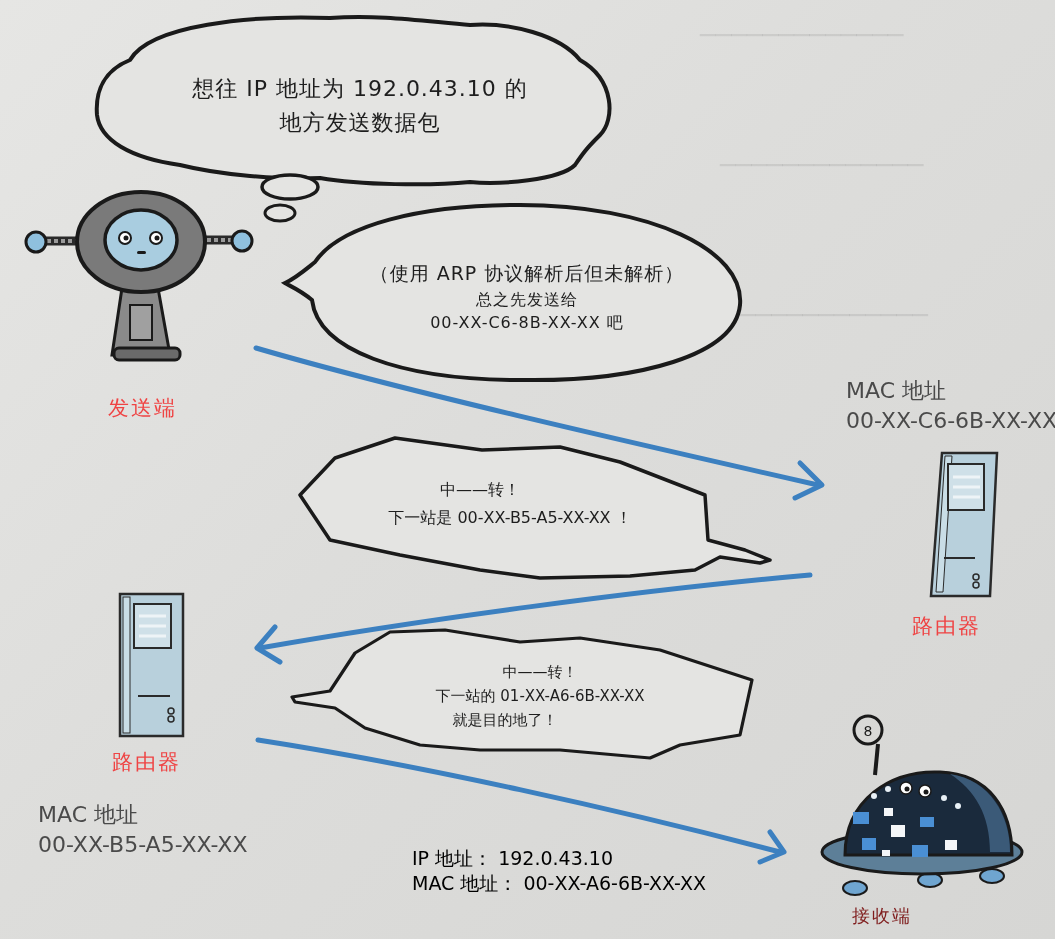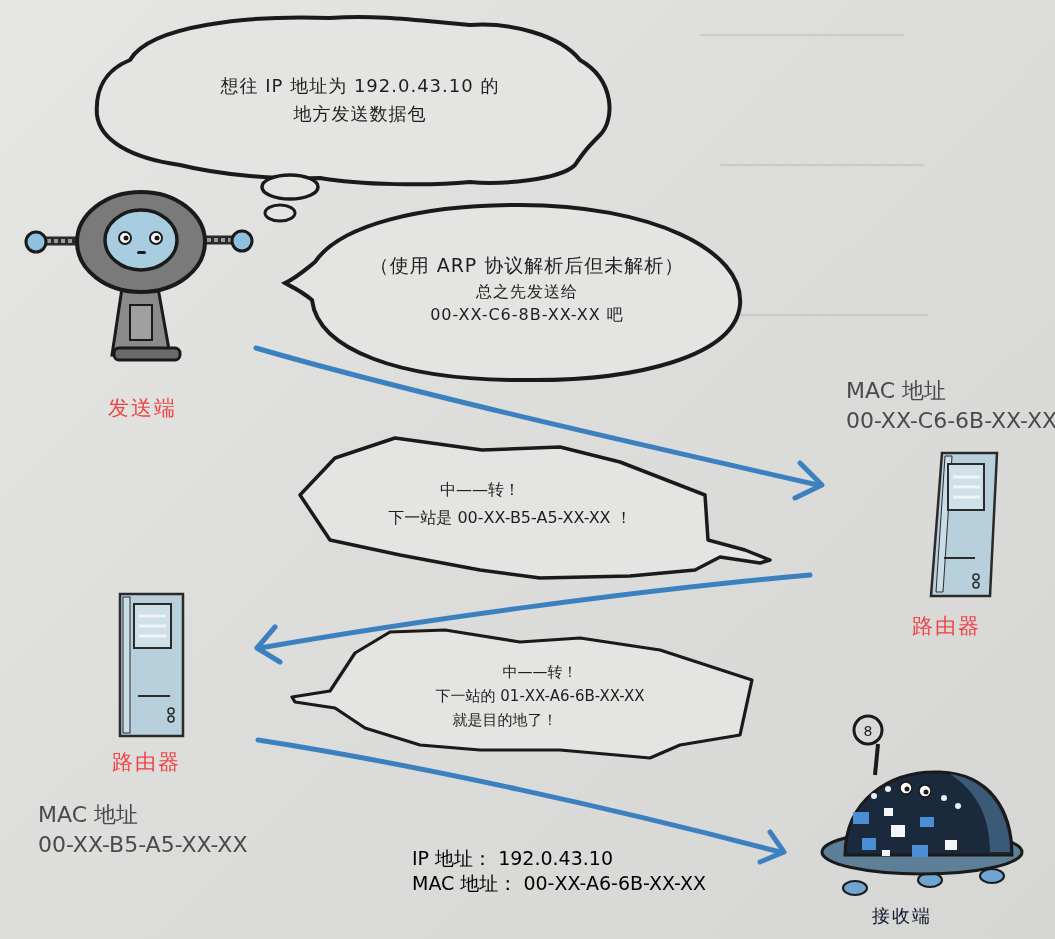--- a/index.html
+++ b/index.html
@@ -12,21 +12,21 @@
     .page { position: absolute; inset: 0; }
     svg.layer { position: absolute; left: 0; top: 0; }
     .label {
       position: absolute; color: #4a4a4a;
       font-family: "DejaVu Sans", sans-serif; white-space: nowrap;
     }
     .bubble-text {
       position: absolute; color: #1e1e1e; text-align: center;
       font-family: "DejaVu Sans", sans-serif; white-space: nowrap; line-height: 1.55;
     }
-    .big { font-size: 18px; letter-spacing: 1px; }
+    .big { font-size: 22px; letter-spacing: 1px; }
     .mid { font-size: 19px; letter-spacing: 1px; }
     .node-label { font-size: 21px; color: #ef4444; letter-spacing: 2px; }
     .mac-label { font-size: 22px; color: #4a4a4a; line-height: 1.35; }
     .ghost {
       position: absolute; color: rgba(120,120,120,0.18);
       font-family: "DejaVu Serif", serif; font-size: 26px; white-space: nowrap;
     }
   </style>
 </head>
 <body>
@@ -149,21 +149,21 @@
       <rect x="912" y="845" width="16" height="12" fill="#4a8fd4"></rect>
       <rect x="945" y="840" width="12" height="10" fill="#f4f6f8"></rect>
     </g>
   </svg>
 
   <div class="bubble-text big" style="left:190px;top:72px;width:340px;">
     <div>想往 IP 地址为 192.0.43.10 的</div>
     <div>地方发送数据包</div>
   </div>
 
-  <div class="bubble-text mid" style="left:322px;top:252px;width:410px;line-height:1.45;">
+  <div class="bubble-text mid" style="left:322px;top:260px;width:410px;line-height:1.45;">
     <div>（使用 ARP 协议解析后但未解析）</div>
     <div style="font-size:16px;">总之先发送给</div>
     <div style="font-size:16px;">00-XX-C6-8B-XX-XX 吧</div>
   </div>
 
   <div class="bubble-text" style="left:330px;top:476px;width:360px;font-size:16px;line-height:1.75;">
     <div style="padding-right:60px;">中——转！</div>
     <div>下一站是 00-XX-B5-A5-XX-XX ！</div>
   </div>
 
@@ -184,15 +184,15 @@
   <div class="label node-label" style="left:112px;top:748px;">路由器</div>
   <div class="label mac-label" style="left:38px;top:800px;">
     <div>MAC 地址</div>
     <div>00-XX-B5-A5-XX-XX</div>
   </div>
 
   <div class="label" style="left:412px;top:846px;font-size:19px;line-height:1.3;color:#000000;">
     <div>IP 地址：  192.0.43.10</div>
     <div>MAC 地址：  00-XX-A6-6B-XX-XX</div>
   </div>
-  <div class="label" style="left:872px;top:904px;font-size:18px;color:#0f172a;letter-spacing:2px;">接收端</div>
+  <div class="label" style="left:852px;top:904px;font-size:18px;color:#7f1d1d;letter-spacing:2px;">接收端</div>
 
 </div>
 
 </body></html>

